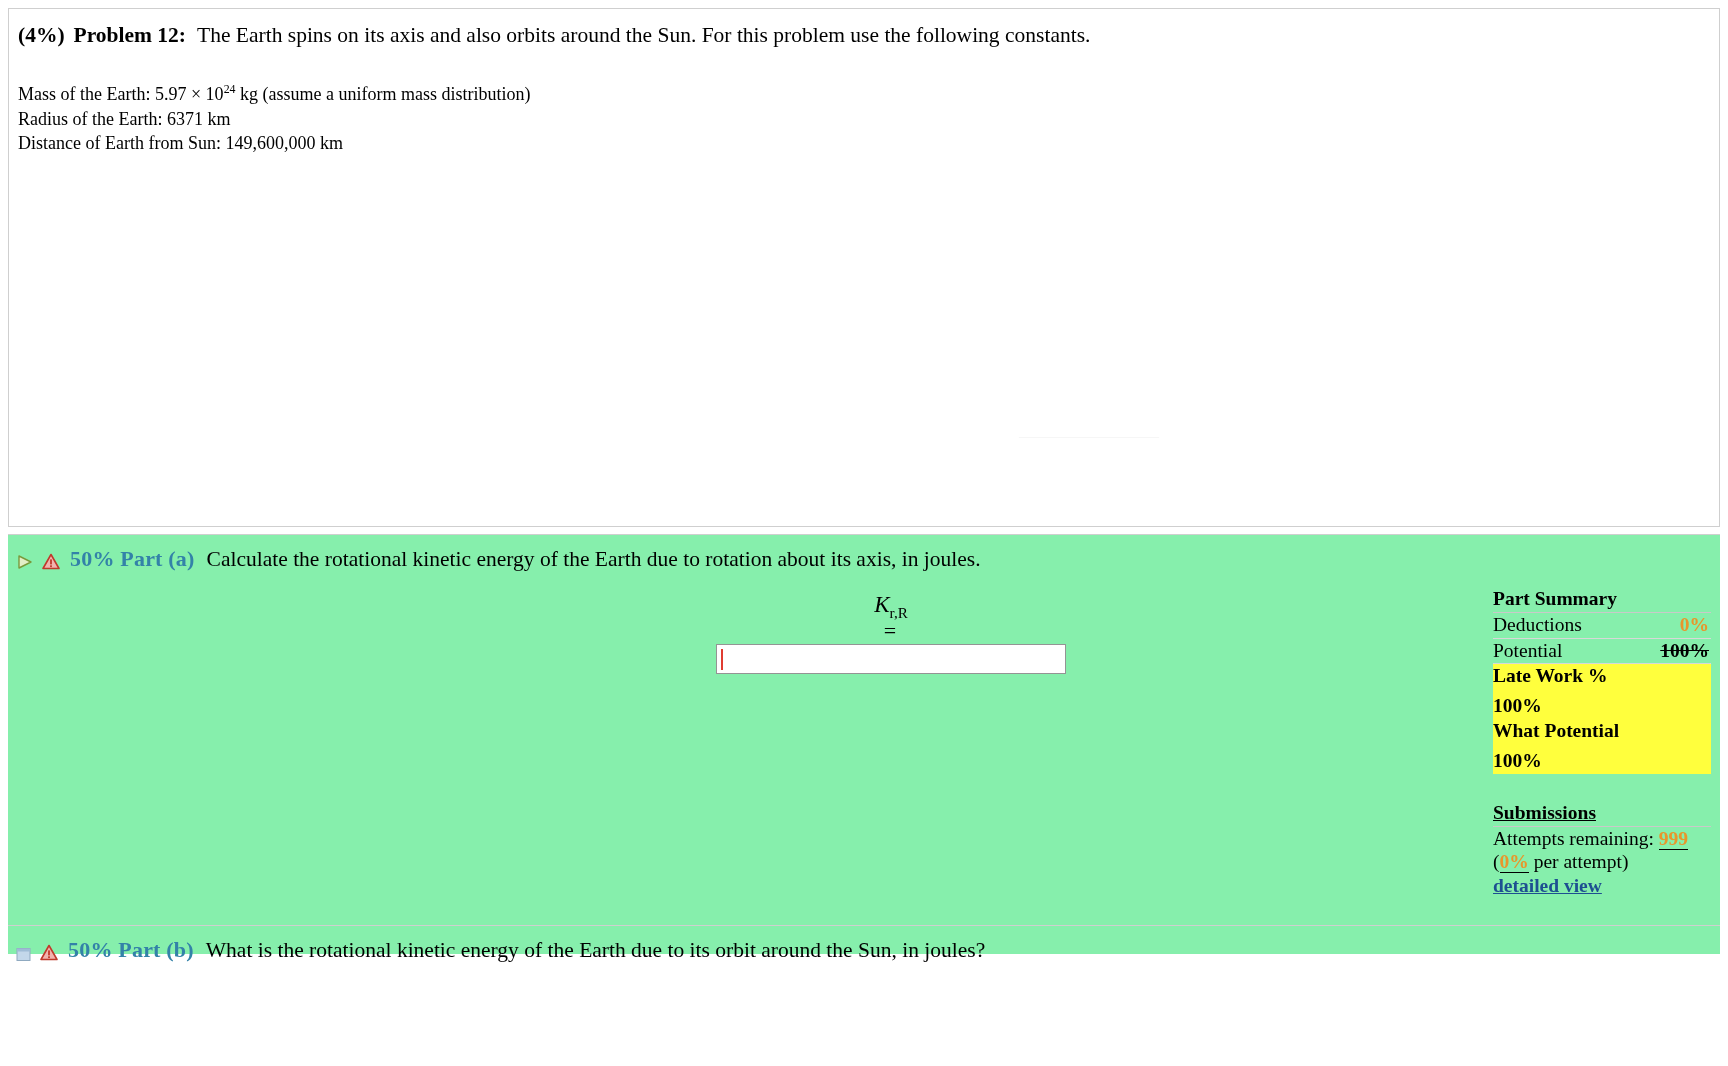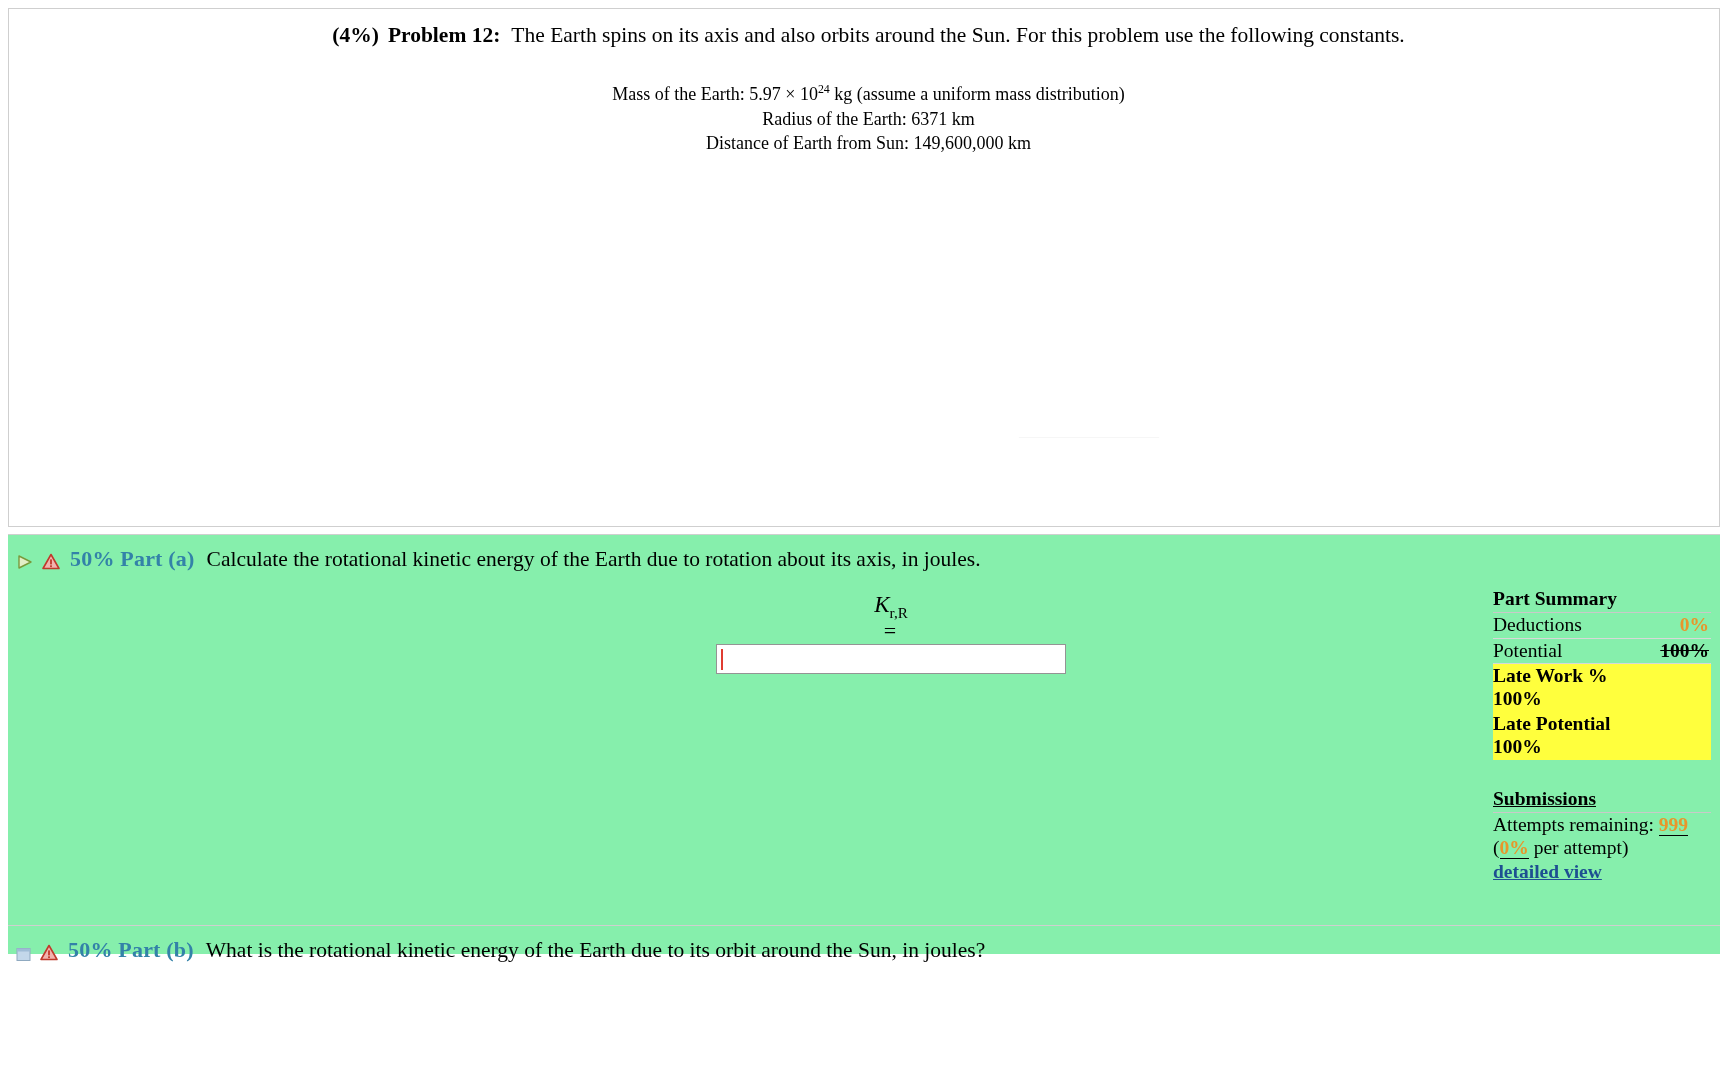--- a/index.html
+++ b/index.html
@@ -20,21 +20,20 @@
   .stmt-panel {
     position: absolute;
     left: 8px;
     top: 8px;
     width: 1712px;
     height: 519px;
     border: 1px solid #cfcfcf;
     border-top: 1px solid #cfcfcf;
     box-sizing: border-box;
     background: #fff;
-    text-align: center;
   }
   .stmt-inner {
     padding: 13px 0 0 9px;
     font-size: 21.5px;
     line-height: 1.25;
   }
   .stmt-line1 { white-space: nowrap; }
   .pct-bold { font-weight: bold; }
   .prob-label { font-weight: bold; margin-left: 9px; }
   .stmt-body { margin-left: 11px; }
@@ -148,20 +147,21 @@
     font-size: 19.5px;
     font-weight: bold;
     border-bottom: 1px solid #c9c9c9;
     padding-bottom: 1px;
   }
   .g-row {
     display: flex;
     justify-content: space-between;
     border-bottom: 1px solid #d8d8d8;
     padding: 1px 2px 1px 0;
+    gap: 7px;
   }
   .g-row.hl { background: #ffff3d; font-weight: bold; border-bottom: none; flex-direction: column; }
   .g-row.hl .g-val { font-weight: bold; color: #000; }
   .g-val.orange { color: #e8962b; font-weight: bold; }
   .g-val.strike { text-decoration: line-through; font-weight: bold; }
   .grade h3.sub { margin-top: 28px; text-decoration: underline; }
   .subm-line { padding-top: 1px; }
   .orange-u {
     color: #e8962b;
     font-weight: bold;
@@ -255,21 +255,21 @@
   </div>
   <div class="g-row">
     <span>Potential</span>
     <span class="g-val strike">100%</span>
   </div>
   <div class="g-row hl">
     <span>Late Work %</span>
     <span class="g-val">100%</span>
   </div>
   <div class="g-row hl">
-    <span>Late Potential</span>
+    <span>What Potential</span>
     <span class="g-val">100%</span>
   </div>
 
   <h3 class="sub">Submissions</h3>
   <div class="subm-line">
     <span>Attempts remaining:</span>
     <span class="orange-u">999</span>
   </div>
   <div class="subm-line">
     <span>(</span><span class="orange-u">0%</span><span> per attempt)</span>

